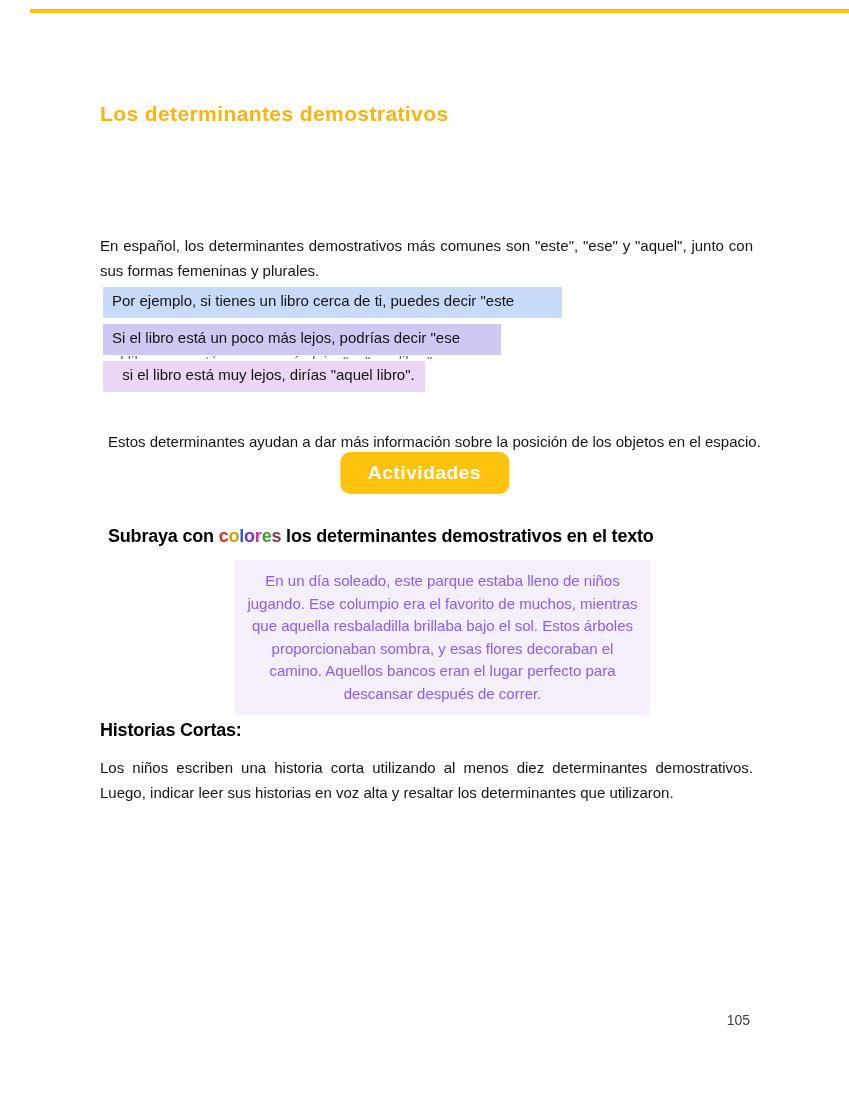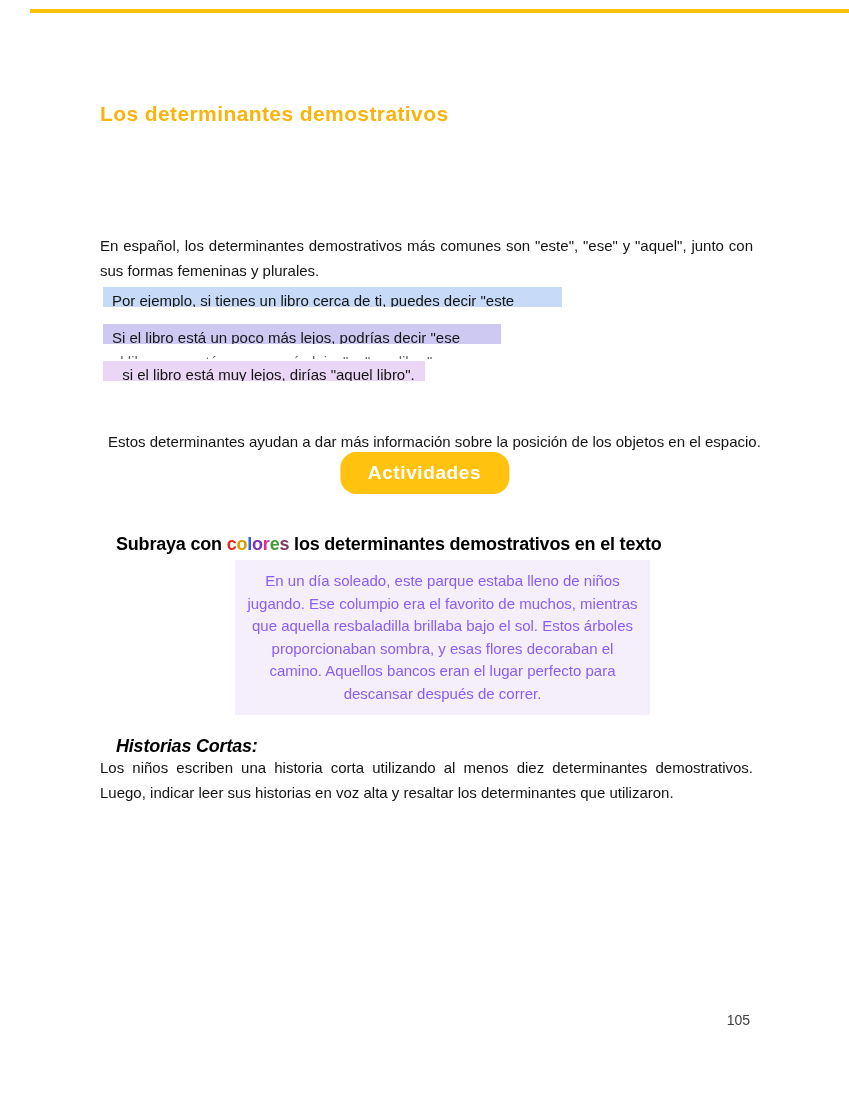--- a/index.html
+++ b/index.html
@@ -32,21 +32,21 @@
     line-height: 25px;
     text-align: justify;
     color: #141414;
   }
   .para-1 { top: 178px; }
   .para-2 { top: 233px; }
   .para-closing { top: 421px; }
   .hl-row {
     position: absolute;
     left: 103px;
-    height: 20px;
+    height: 31px;
     overflow: hidden;
     white-space: nowrap;
     font-size: 15px;
     line-height: 27px;
     padding-left: 9px;
     box-sizing: border-box;
     color: #141414;
   }
   .hl-1 { top: 287px; width: 459px; }
   .hl-2 { top: 324px; width: 398px; }
@@ -63,21 +63,21 @@
     box-sizing: border-box;
     color: #4a4a4a;
     opacity: 0.85;
   }
   .activities-btn {
     position: absolute;
     top: 452px;
     left: 50%;
     transform: translateX(-50%);
     border: none;
-    border-radius: 16px;
+    border-radius: 10px;
     padding: 10px 28px;
     font-family: "Liberation Sans", sans-serif;
     font-size: 19px;
     font-weight: bold;
     letter-spacing: 0.6px;
     color: #ffffff;
     cursor: pointer;
   }
   .section-heading {
     position: absolute;
@@ -125,25 +125,25 @@
   <div class="hl-row hl-2" style="background: rgb(205, 201, 242);">Si el libro está un poco más lejos, podrías decir "ese</div>
 
   <div class="clipped-line">el libro que está un poco más lejos" o "ese libro".</div>
 
   <div class="hl-row hl-3" style="background: rgb(235, 214, 245);">si el libro está muy lejos, dirías "aquel libro".</div>
 
   <p class="para para-closing" style="margin:8px;">Estos determinantes ayudan a dar más información sobre la posición de los objetos en el espacio.</p>
 
   <button class="activities-btn" style="background: rgb(255, 194, 14); color: rgb(255, 255, 255);">Actividades</button>
 
-  <h2 class="section-heading heading-subraya" style="margin:16px;">
+  <h2 class="section-heading heading-subraya" style="margin:8px;">
     <span>Subraya con </span><span><span style="color: rgb(224, 43, 32);">c</span><span style="color: rgb(219, 158, 0);">o</span><span style="color: rgb(47, 91, 234);">l</span><span style="color: rgb(123, 47, 190);">o</span><span style="color: rgb(214, 46, 154);">r</span><span style="color: rgb(63, 156, 53);">e</span><span style="color: rgb(130, 59, 100);">s</span></span><span> los determinantes demostrativos en el texto</span>
   </h2>
 
   <div class="story-box" style="background: rgb(245, 239, 252);">En un día soleado, este parque estaba lleno de niños jugando. Ese columpio era el favorito de muchos, mientras que aquella resbaladilla brillaba bajo el sol. Estos árboles proporcionaban sombra, y esas flores decoraban el camino. Aquellos bancos eran el lugar perfecto para descansar después de correr.</div>
 
-  <h2 class="section-heading heading-historias" style="margin:16px;font-style:italic;">Historias Cortas:</h2>
+  <h2 class="section-heading heading-historias" style="margin:0;">Historias Cortas:</h2>
 
   <p class="para" style="margin:0; top:755px;">Los niños  escriben una historia corta utilizando al menos diez determinantes demostrativos. Luego, indicar leer sus historias en voz alta y resaltar los determinantes que utilizaron.</p>
 
   <div class="page-number">105</div>
 
 </div>
 
 </body></html>

